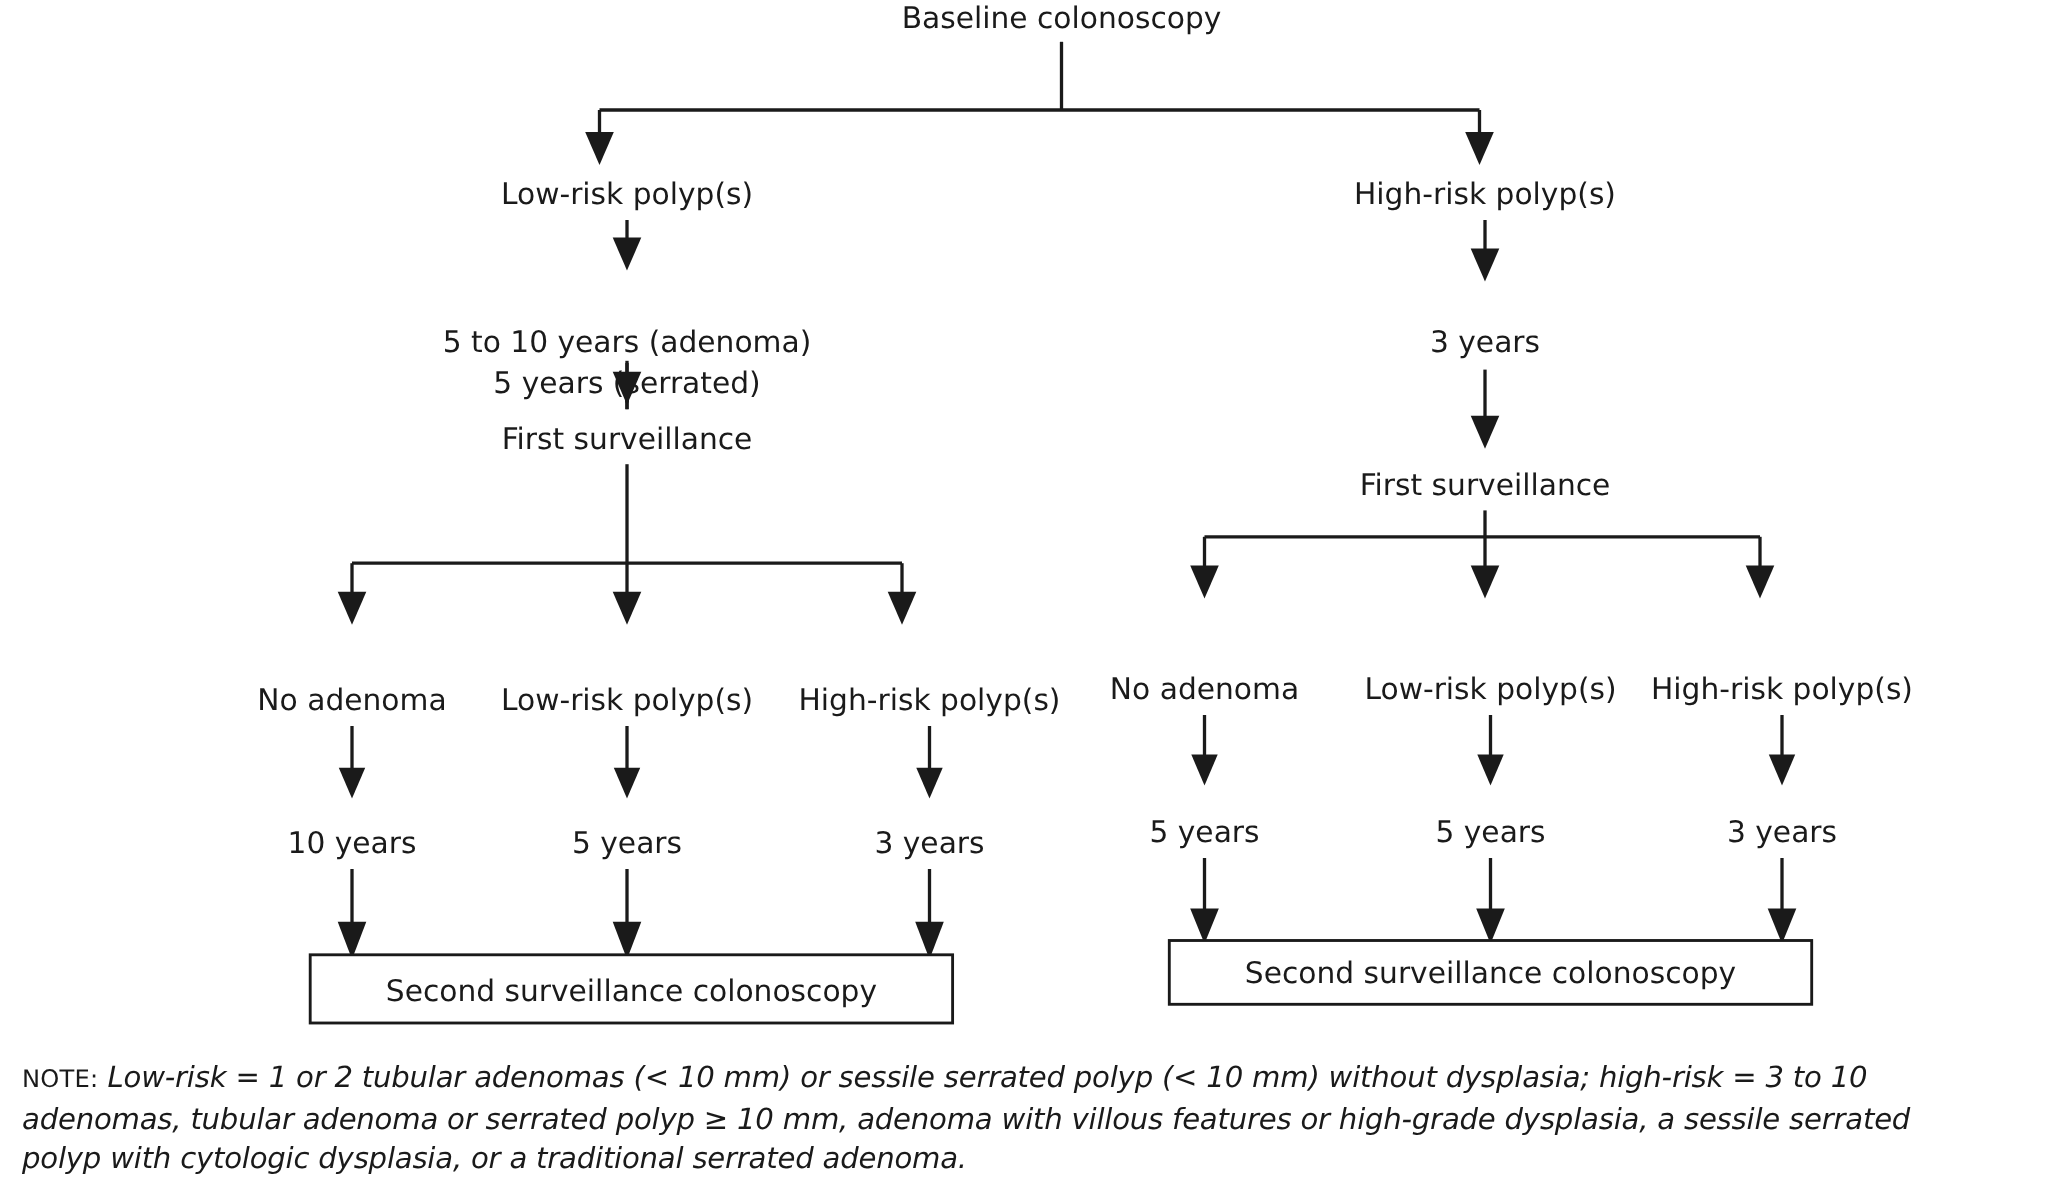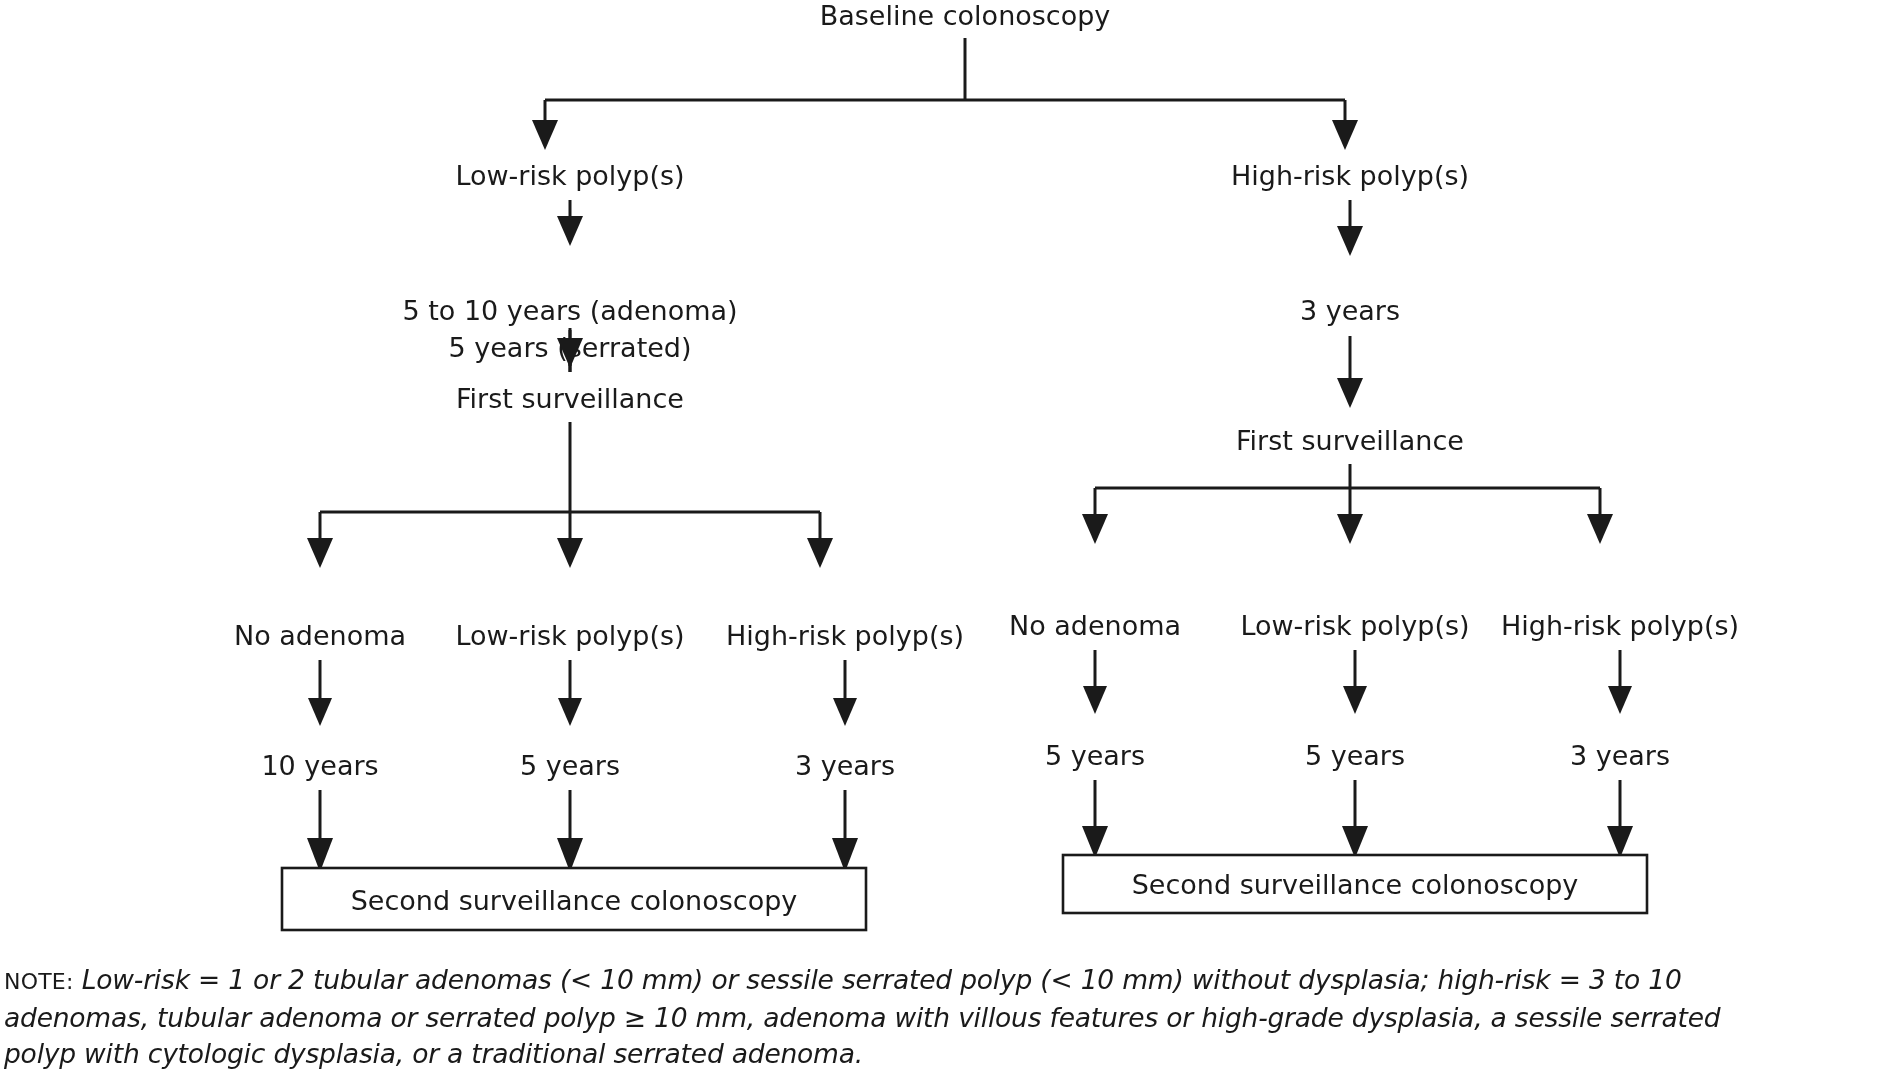--- a/index.html
+++ b/index.html
@@ -44,21 +44,21 @@
     stroke-width: 3;
     fill: none;
     stroke-linecap: butt;
   }
   .arrow-head {
     fill: #1a1a1a;
     stroke: none;
   }
   #note-block {
     position: absolute;
-    left: 0;
+    left: 16px;
     top: 962px;
     width: 1744px;
     padding: 0 0 0 4px;
     box-sizing: border-box;
   }
   #note-para {
     margin: 0;
     font-family: "DejaVu Sans", "Liberation Sans", sans-serif;
     font-size: 26.5px;
     line-height: 36px;

